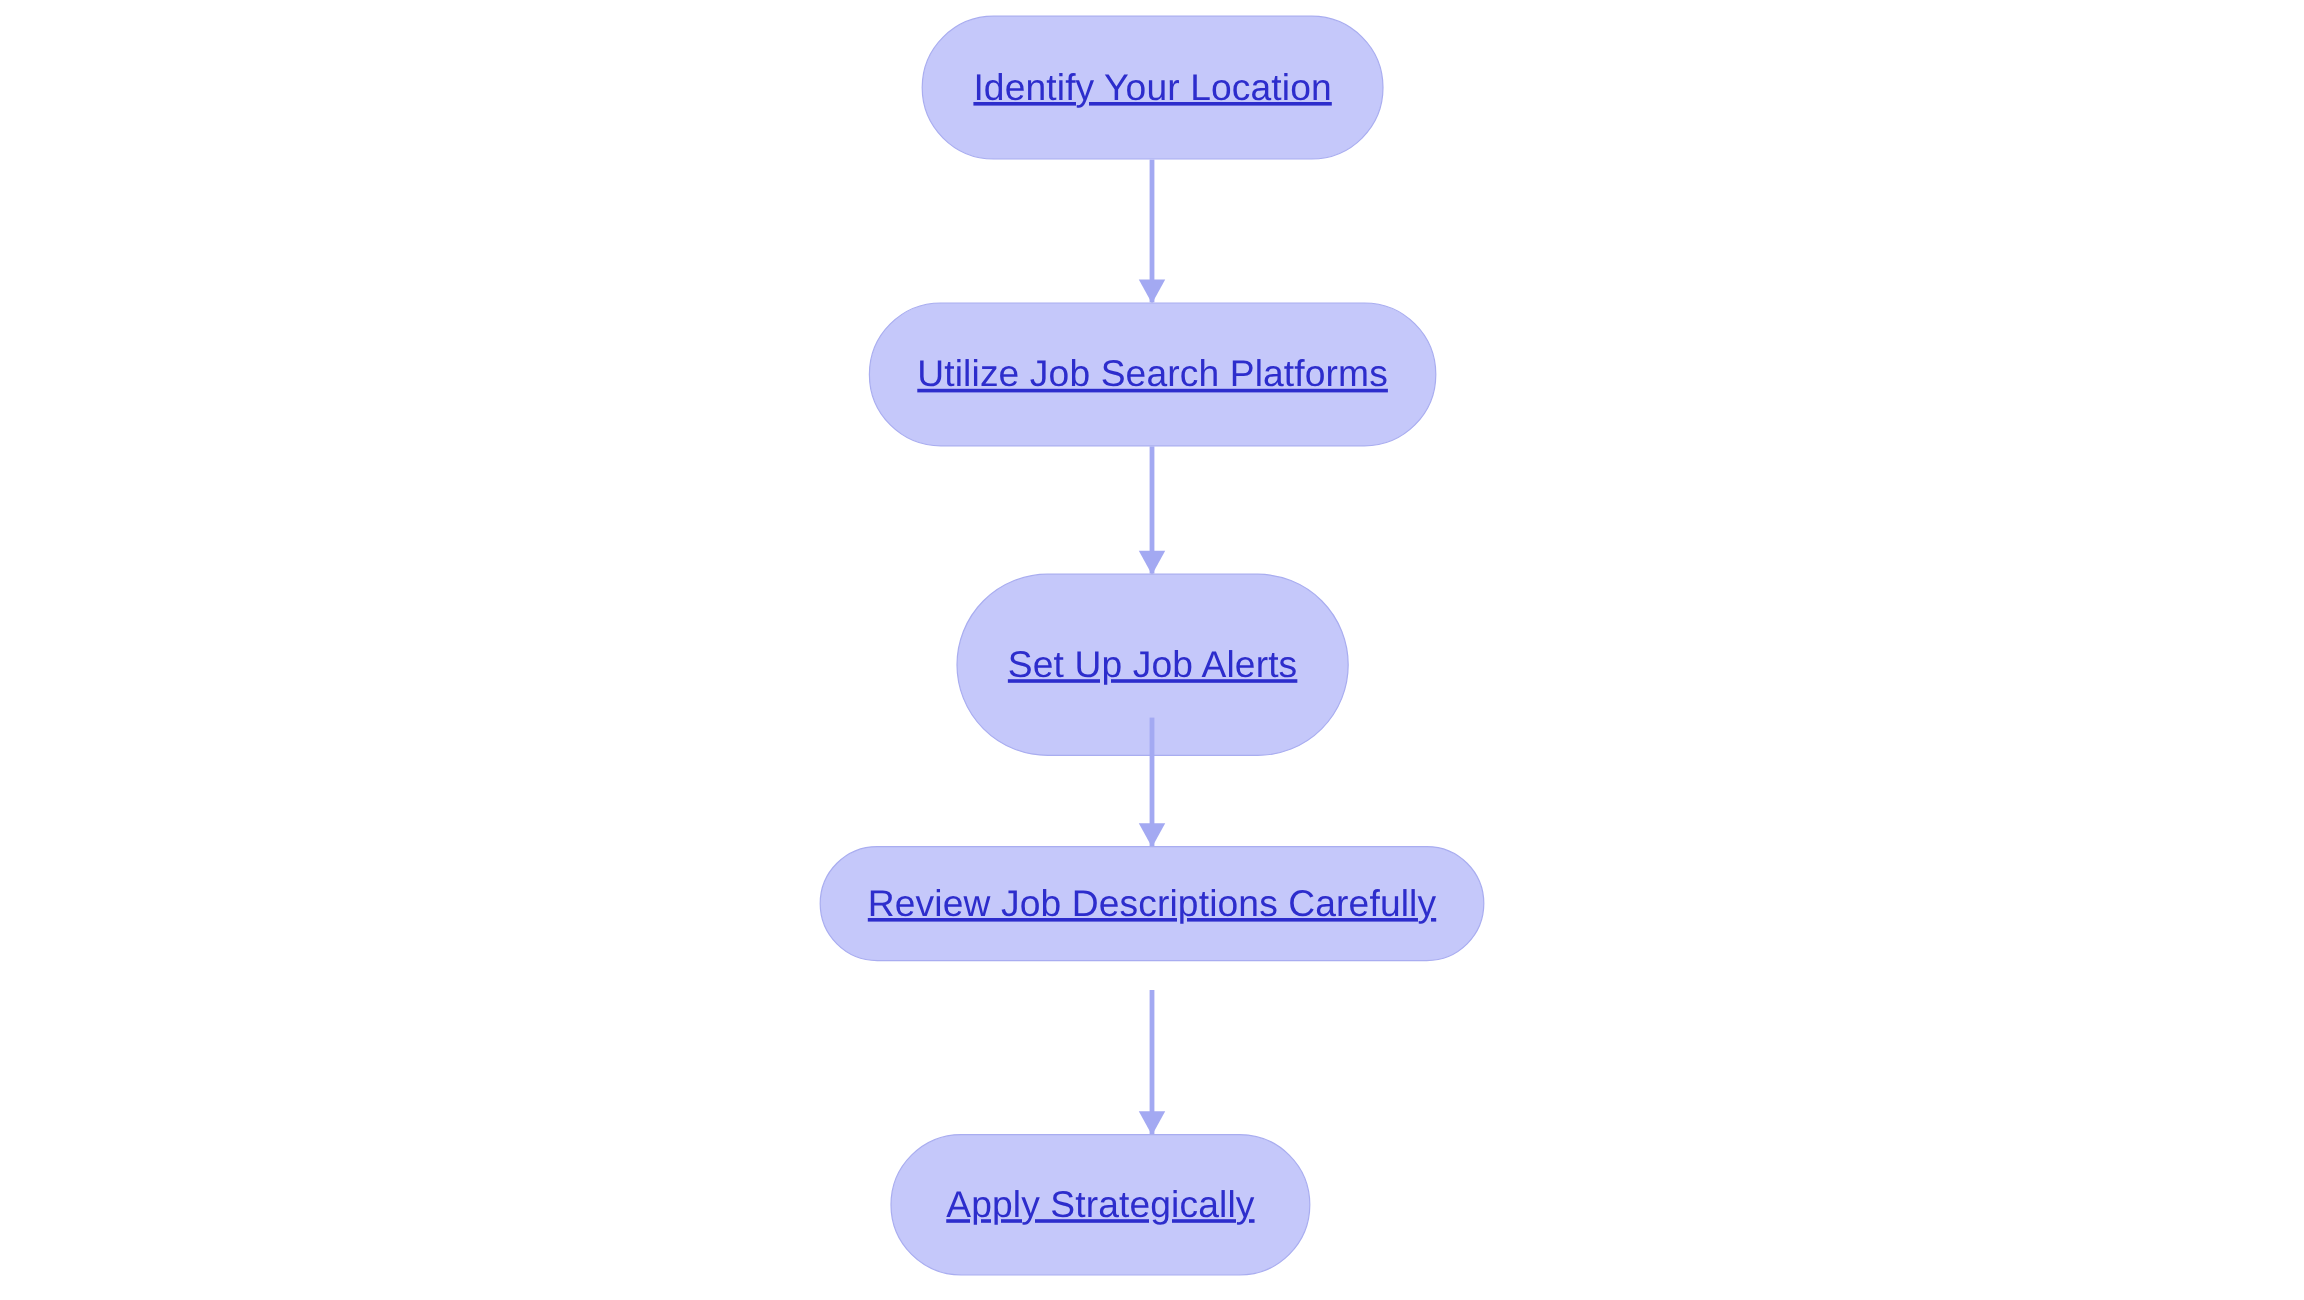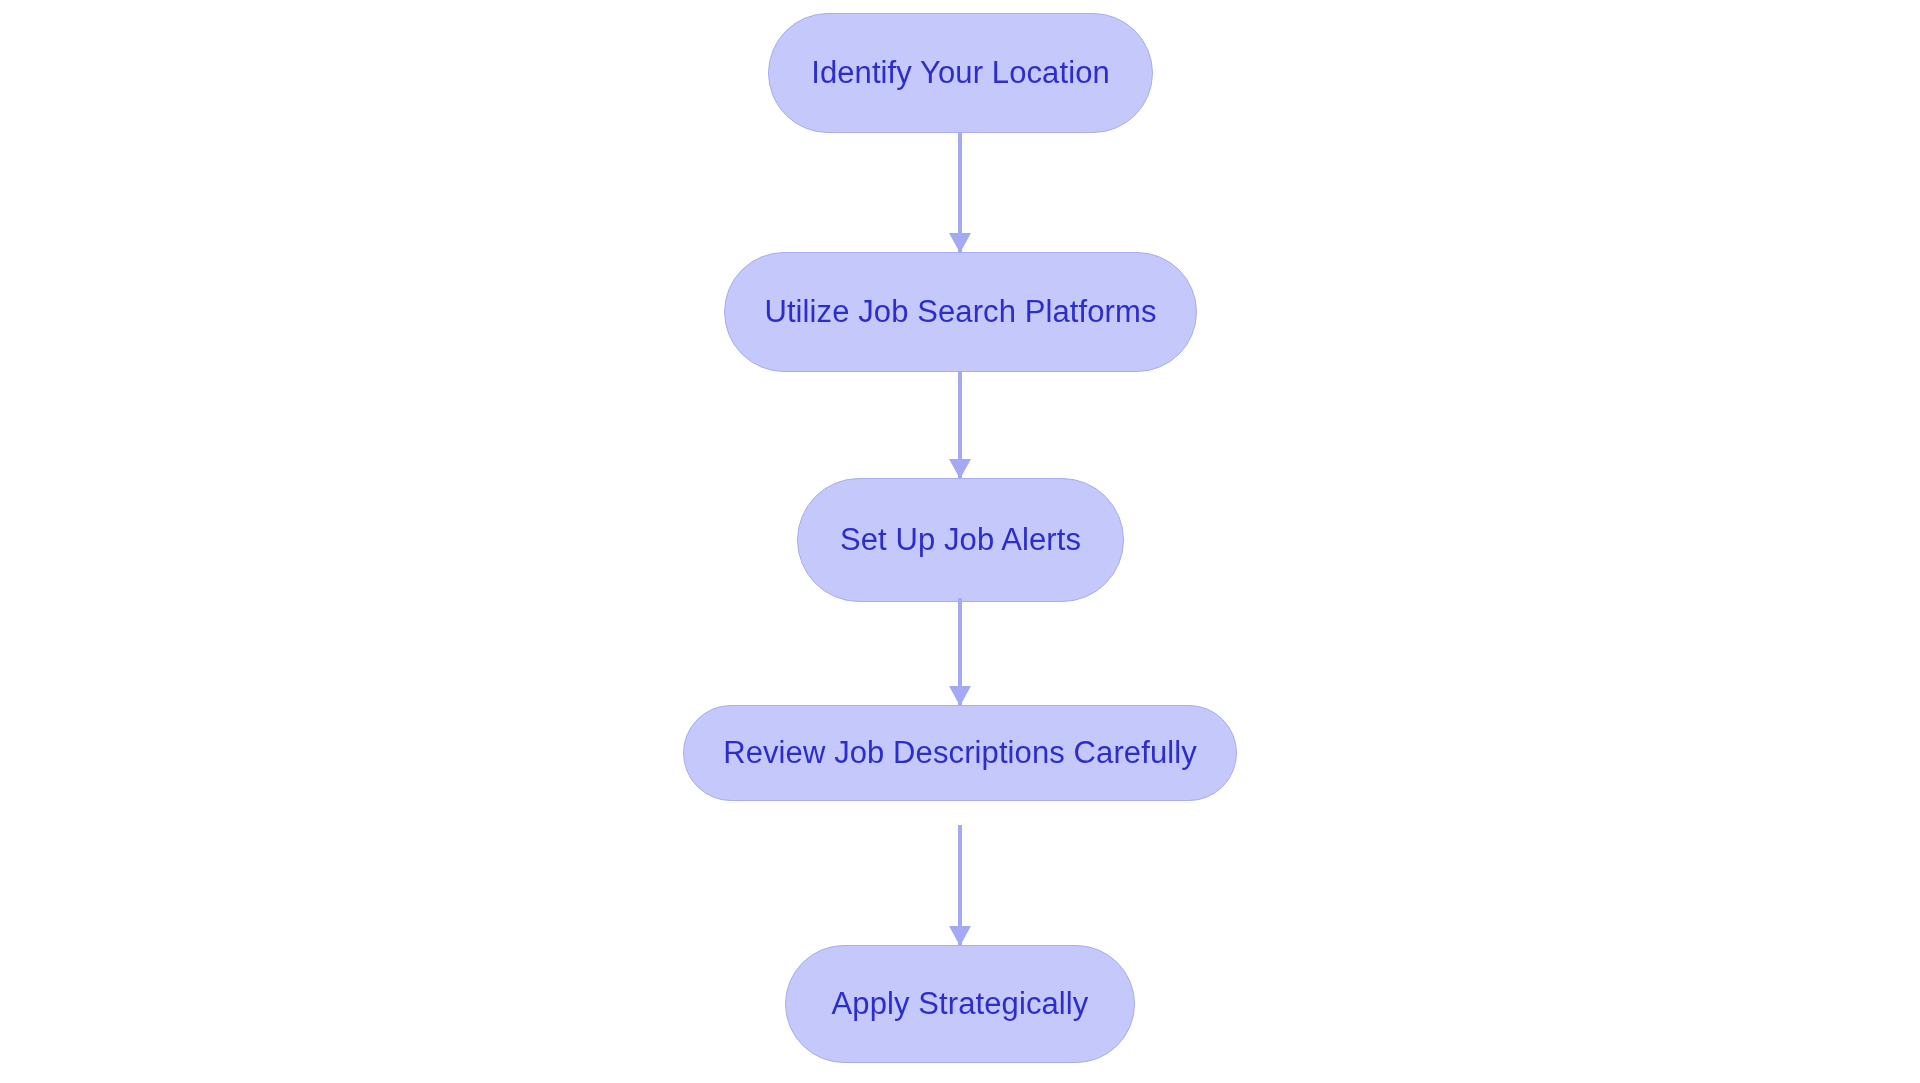--- a/index.html
+++ b/index.html
@@ -31,34 +31,35 @@
     border: 1.6px solid #a9adf0;
     border-radius: 999px;
     color: #2d2dcc;
     font-family: "Liberation Sans", sans-serif;
     font-size: 31px;
     font-weight: 400;
     letter-spacing: 0.1px;
     white-space: nowrap;
     line-height: 1;
     user-select: none;
+    text-decoration: underline;
   }
 
   .flow-node .node-label {
     display: block;
     color: #2d2dcc;
     padding-bottom: 2px;
   }
 
   
   #node-1 { left: 768px;  top: 13px;   width: 385px; height: 120px; }
   #node-2 { left: 724px;  top: 252px;  width: 473px; height: 120px; text-align: center; }
-  #node-3 { left: 797px;  top: 478px;  width: 327px; height: 124px; }
+  #node-3 { left: 797px;  top: 478px;  width: 327px; height: 152px; }
   #node-4 { left: 683px;  top: 705px;  width: 554px; height: 96px; }
-  #node-5 { left: 785px;  top: 945px;  width: 350px; height: 118px; }
+  #node-5 { left: 742px;  top: 945px;  width: 350px; height: 118px; }
 
   
   .flow-connector {
     position: absolute;
     left: 958px;
     width: 4px;
     background: #a3a9f2;
   }
   .flow-connector .arrow-head {
     position: absolute;

